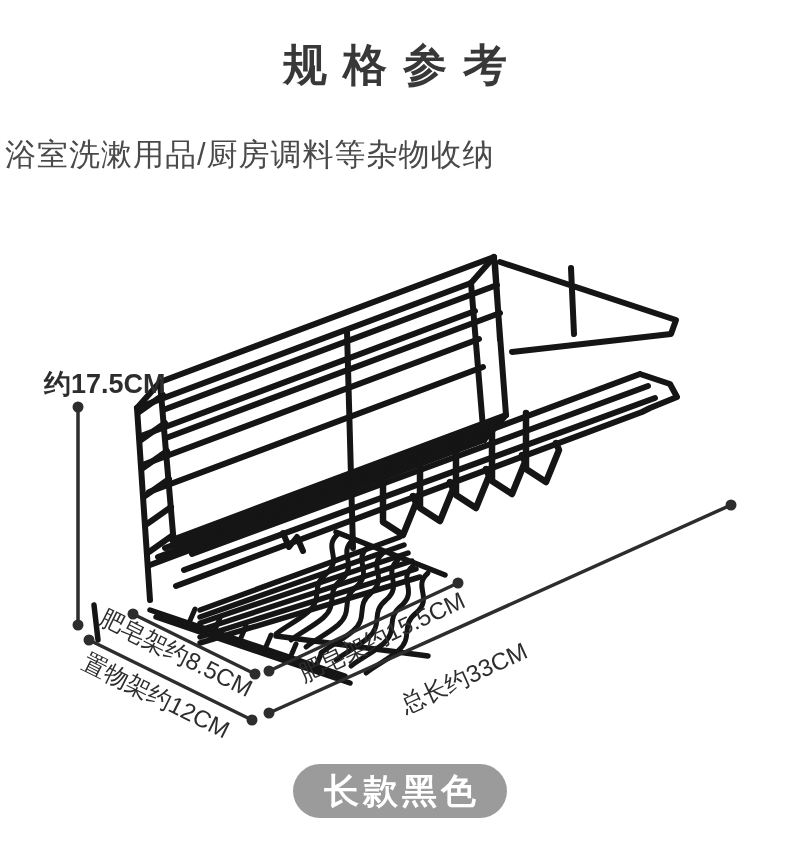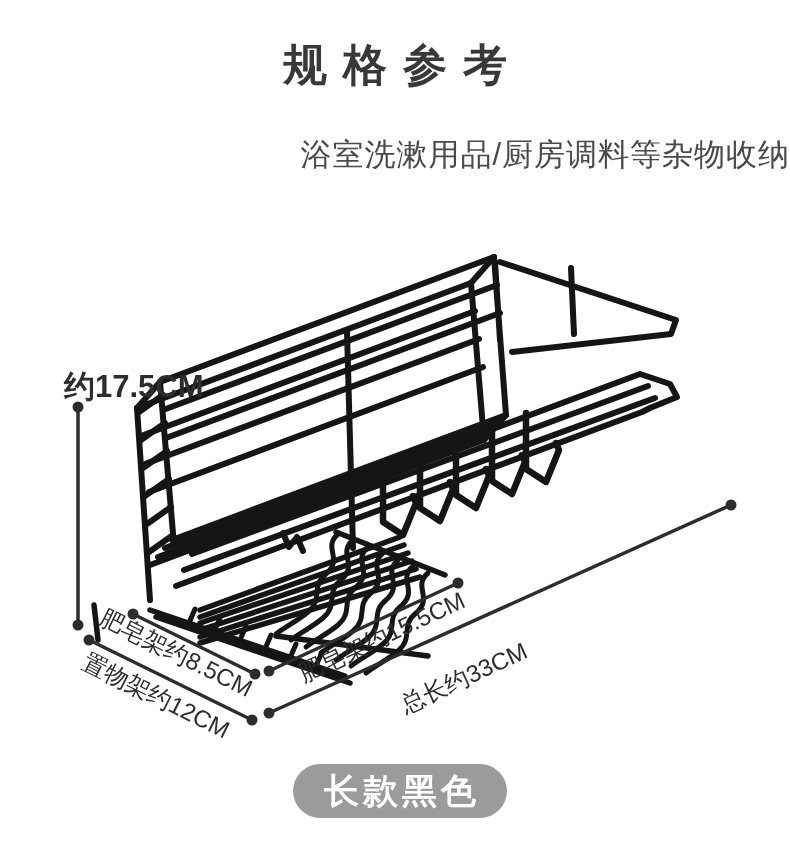--- a/index.html
+++ b/index.html
@@ -6,31 +6,31 @@
   .stage{
     position:relative;width:790px;height:846px;background:var(--c-background,#ffffff);
     overflow:hidden;font-family:"Liberation Sans",sans-serif;
   }
   .title{
     position:absolute;top:36px;left:0;right:0;text-align:center;
     font-size:44px;font-weight:700;color:var(--c-title,#383838);
     letter-spacing:16px;text-indent:16px;white-space:nowrap;
   }
   .subtitle{
-    position:absolute;top:134px;left:5px;right:0;text-align:right;
+    position:absolute;top:134px;left:5px;right:0;text-align:left;
     font-size:31px;font-weight:500;color:var(--c-subtitle,#4a4a4a);
     letter-spacing:1px;white-space:nowrap;
   }
   .illustration{position:absolute;left:0;top:0;width:790px;height:846px;}
   .dim-label{
     position:absolute;font-size:24px;font-weight:500;
     color:var(--c-annotation,#303030);white-space:nowrap;
   }
   .dim-label.rot{transform:translate(-50%,-50%) rotate(var(--rot,0deg));}
-  #height-label{left:44px;top:366px;font-size:31px;font-weight:600;margin-left:20px;}
+  #height-label{left:44px;top:366px;font-size:27px;font-weight:600;}
   #soap-depth-label{left:176px;top:653px;--rot:26.5deg;}
   #shelf-depth-label{left:156px;top:696px;--rot:26.5deg;}
   #soap-length-label{left:382px;top:637px;--rot:-25deg;}
   #total-length-label{left:464px;top:678px;--rot:-24.5deg;}
   .badge{
     position:absolute;left:293px;top:764px;width:214px;height:54px;
     background:var(--badge-bg,#9b9b9b);color:var(--badge-fg,#ffffff);
     border-radius:27px;display:flex;align-items:center;justify-content:center;
     font-size:35px;font-weight:600;letter-spacing:4px;text-indent:4px;white-space:nowrap;
   }

